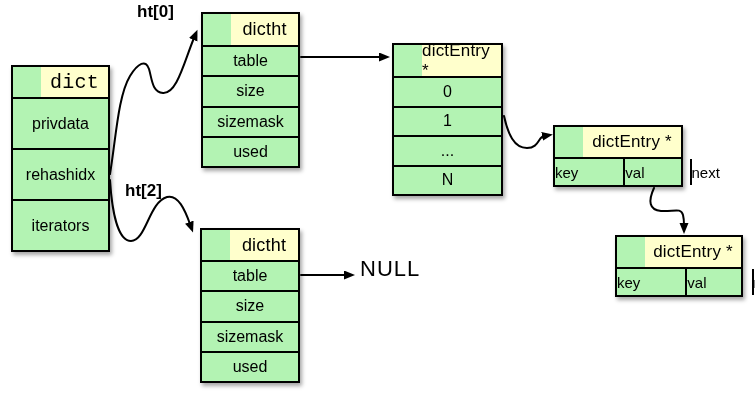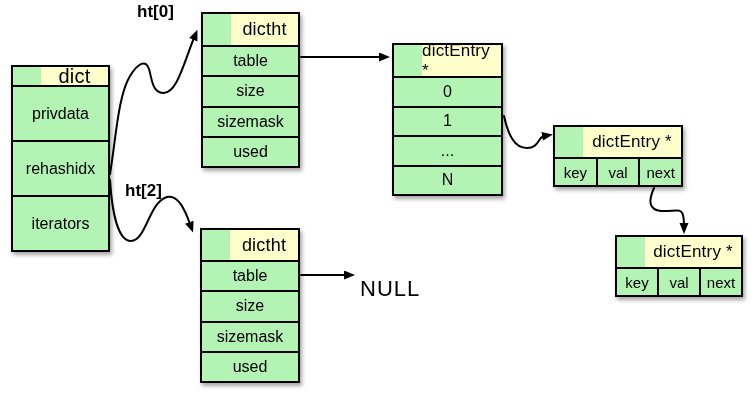--- a/index.html
+++ b/index.html
@@ -47,46 +47,46 @@
     flex-direction: row;
     border-top: 2px solid #000000;
   }
   .cell {
     flex: 1;
     display: flex;
     align-items: center;
     justify-content: center;
     font-size: 15px;
   }
-  .cell + .cell { border-left: 2px solid #000000; }
+  .cell + .cell { border-left: 2px solid #000000; margin-left: 45px; }
 
   
   #box-dict        { left: 11px;  top: 65px;  width: 99px;  height: 187px; }
-  #box-dict .hdr   { height: 18px; }
+  #box-dict .hdr   { height: 30px; font-family: Liberation Mono, monospace; }
   #box-dictht0     { left: 201px; top: 12px;  width: 99px;  height: 156px; }
   #box-dictht0 .hdr{ height: 31px; }
   #box-dictht1     { left: 200px; top: 228px; width: 100px; height: 155px; }
   #box-dictht1 .hdr{ height: 30px; }
   #box-entry-array { left: 392px; top: 43px;  width: 111px; height: 153px; }
   #box-entry-array .hdr { height: 31px; }
   #box-entry1      { left: 553px; top: 125px; width: 130px; height: 62px; }
   #box-entry1 .hdr { height: 30px; }
   #box-entry2      { left: 615px; top: 235px; width: 128px; height: 62px; }
   #box-entry2 .hdr { height: 30px; }
 
   .float-label {
     position: absolute;
     font-weight: bold;
     font-size: 17px;
   }
   #label-ht0 { left: 137px; top: 2px; }
   #label-ht1 { left: 125px; top: 181px; }
   #label-null {
     position: absolute;
-    left: 360px; top: 276px;
+    left: 360px; top: 256px;
     font-size: 22px;
     font-weight: 400;
     letter-spacing: 1px;
   }
   #arrow-layer {
     position: absolute;
     left: 0; top: 0;
     width: 755px; height: 400px;
     pointer-events: none;
   }

